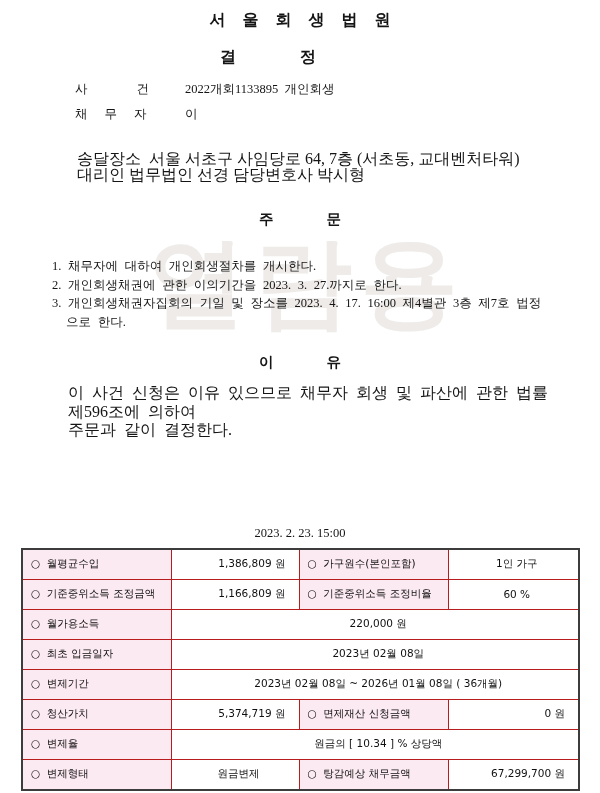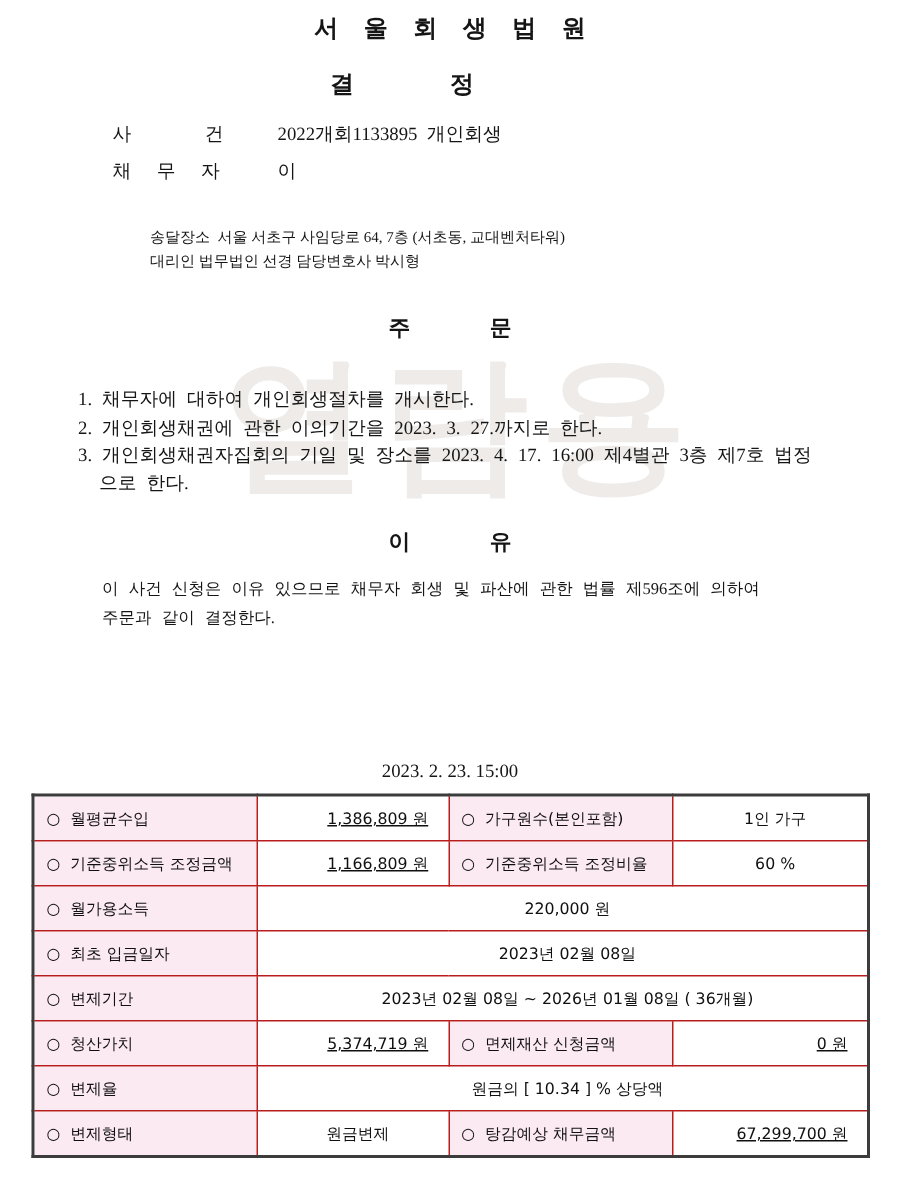--- a/index.html
+++ b/index.html
@@ -38,22 +38,22 @@
   }
 
   .case-section { margin-top:15px; }
   .case-row { display:flex; margin-bottom:11px; font-size:12.5px; line-height:14px; }
   .case-row .lbl { margin-left:75px; width:110px; font-weight:normal; white-space:pre; }
   .lbl.spread-wide   { letter-spacing:49px; }
   .lbl.spread-narrow { letter-spacing:17px; }
   .case-row .val { white-space:pre-wrap; }
 
   .service-block {
-    margin-top:30px; margin-left:100px; margin-right:30px;
-    font-size:10px; line-height:15.5px;
+    margin-top:30px; margin-left:77px; margin-right:30px;
+    font-size:16px; line-height:15.5px;
   }
   .service-block div { white-space:pre-wrap; }
 
   .section-heading {
     text-align:center;
     font-size:14.5px; font-weight:bold;
     letter-spacing:53px; padding-left:53px;
     line-height:20px;
   }
   .heading-jumun { margin-top:27px;text-align:center; }
@@ -61,21 +61,21 @@
 
   .order-items {
     margin-top:28px; margin-left:52px; margin-right:50px;
     font-size:12.5px; line-height:18.7px;
     word-spacing:3.5px;
   }
   .order-item { padding-left:14px; text-indent:-14px; white-space:pre-wrap; }
 
   .reason-text {
     margin-top:12px; margin-left:68px; margin-right:52px;
-    font-size:11px; line-height:18.7px;
+    font-size:16px; line-height:18.7px;
     word-spacing:4px;
     white-space:pre-wrap;
   }
 
   .hearing-datetime {
     margin-top:86px;
     text-align:center;
     font-size:12.5px; line-height:14px;
   }
 
@@ -90,21 +90,21 @@
     width:557px;
   }
   .summary-table td {
     border:1px solid #b91c1c;
     height:29px;
     white-space:pre;
     overflow:hidden;
     vertical-align:middle;
   }
   .summary-table td.cell-label { background:#fceaf2; text-align:left;  padding:0 4px 0 8px; }
-  .summary-table td.cell-num   { background:#ffffff; text-align:right; padding:0 13px 0 4px;text-decoration:underline; }
+  .summary-table td.cell-num   { background:#ffffff; text-align:right; padding:0 13px 0 4px; }
   .summary-table td.cell-text  { background:#ffffff; text-align:center;  padding:0 4px 0 11px; }
 </style>
 </head>
 <body>
 
 <div class="page">
 
   <div class="watermark">열람용</div>
 
   <div class="content">

